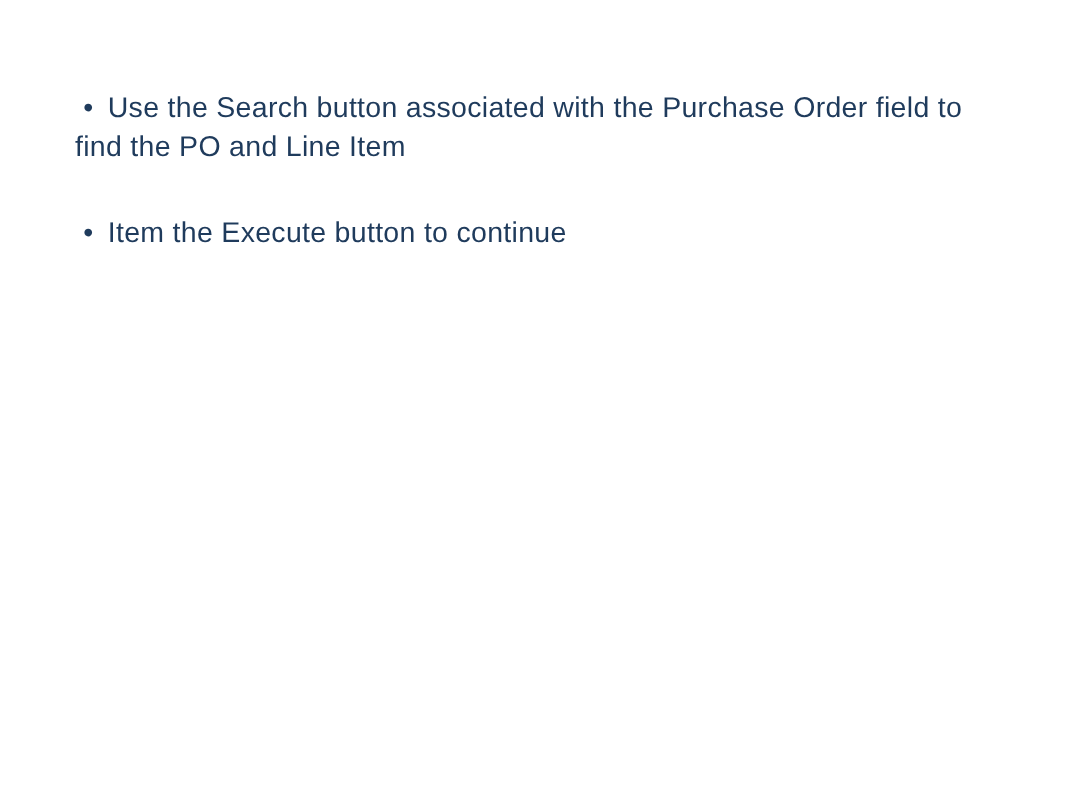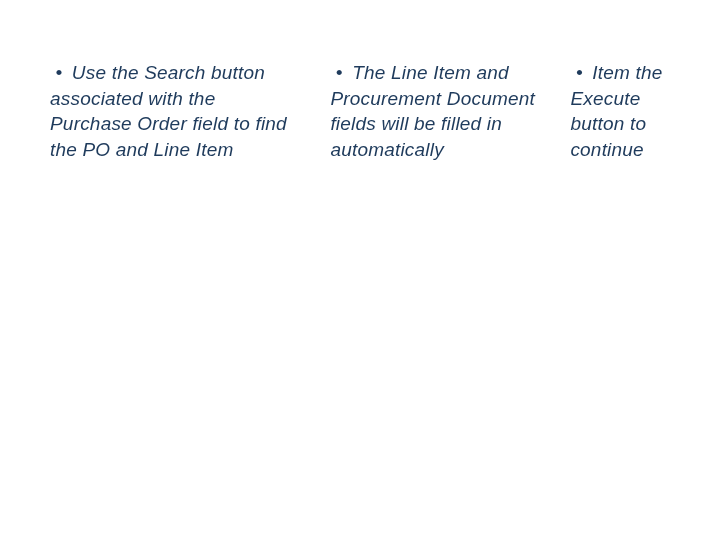--- a/index.html
+++ b/index.html
@@ -10,40 +10,36 @@
     body {
       width: 720px;
       height: 540px;
       background: #ffffff;
       font-family: "Trebuchet MS", "Lucida Sans Unicode", "Lucida Grande", sans-serif;
       color: #1f3b5c;
       padding: 60px 50px 50px 50px;
     }
     .bullet-list {
       display: flex;
-      flex-direction: row;
+      flex-direction: column;
       gap: 32px;
-      font-style: italic;
     }
     .bullet-item {
       font-size: 19px;
       line-height: 1.35;
       letter-spacing: 0.2px;
     }
     .bullet-prefix {
       display: inline;
       margin-right: 4px;
     }
   </style>
 </head>
 <body>
 
 <div class="bullet-list">
   <div class="bullet-item">
     <span class="bullet-prefix">&nbsp;<span>•</span>&nbsp;</span><span>Use the Search button associated with the Purchase Order field to find the PO and Line Item</span>
   </div>
   <div class="bullet-item">
-    <span class="bullet-prefix">&nbsp;<span>•</span>&nbsp;</span><span>The Line Item and Procurement Document fields will be filled in automatically</span>
-  </div>
-  <div class="bullet-item">
     <span class="bullet-prefix">&nbsp;<span>•</span>&nbsp;</span><span>Item the Execute button to continue</span>
   </div>
 </div>
 
 </body></html>

